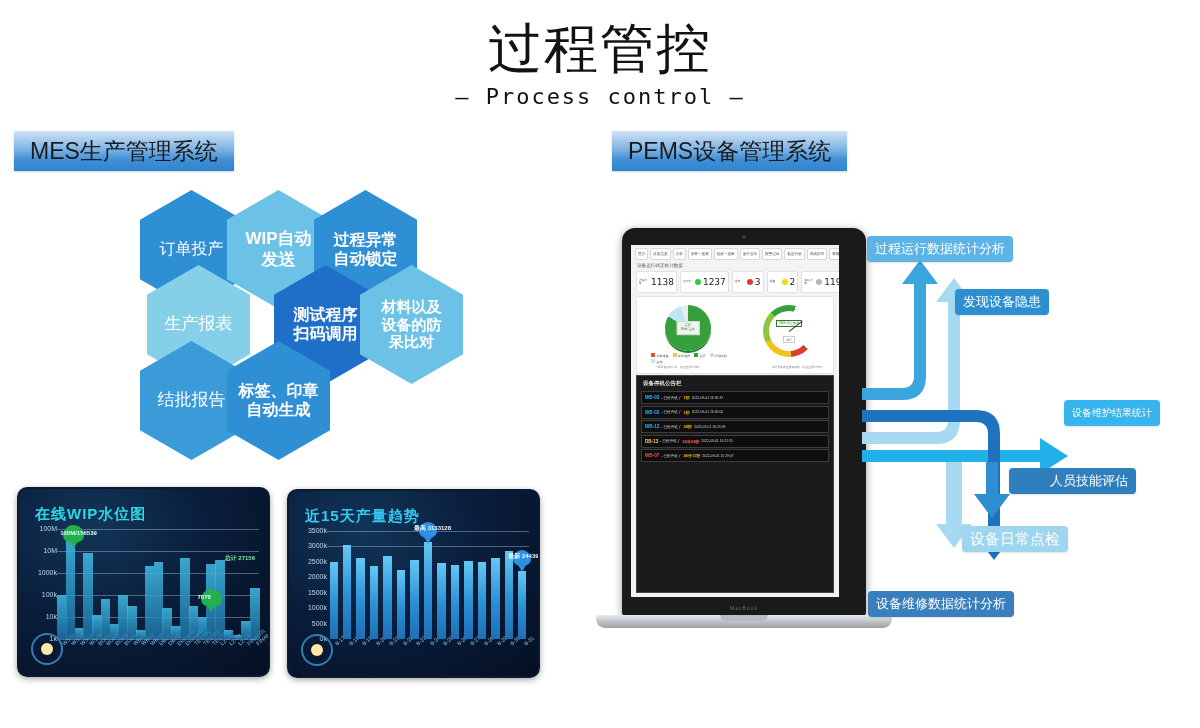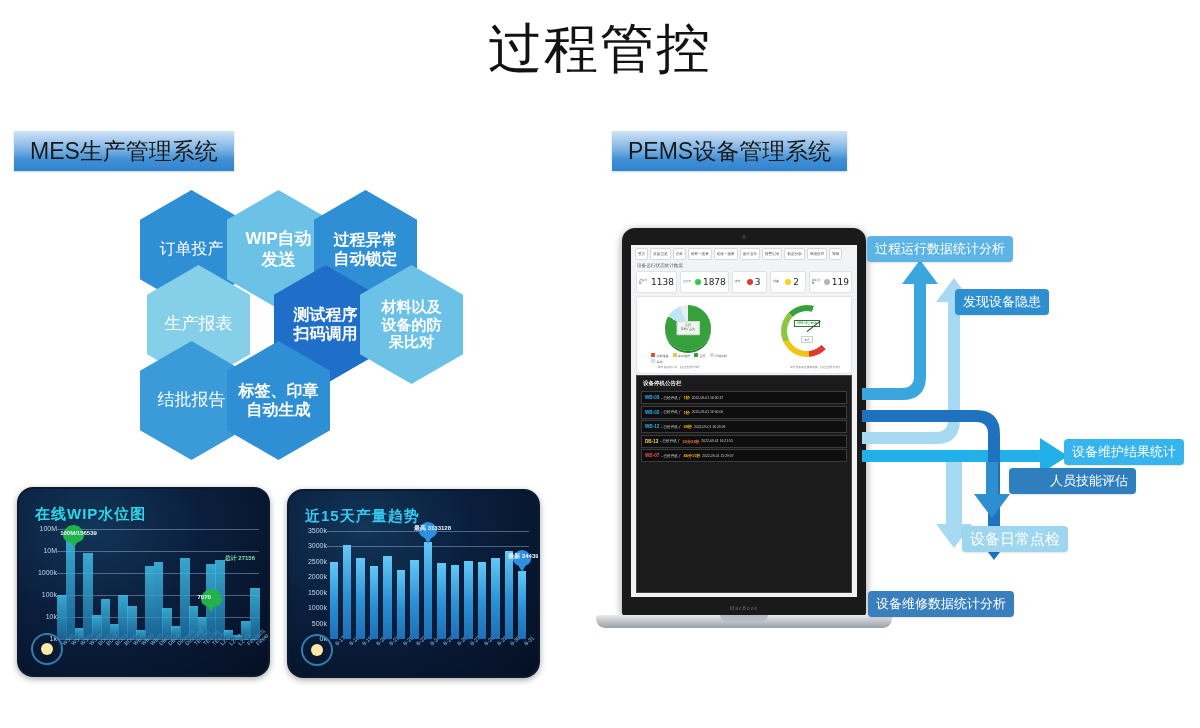--- a/index.html
+++ b/index.html
@@ -44,21 +44,21 @@
   }
   .hex span{display:block;line-height:1.18;}
   .hex.b  {font-weight:bold;}
   .hex.n  {font-weight:normal;}
   .f14{font-size:15px;}
   .f15{font-size:16px;}
   .f16{font-size:17px;}
 
   
   .panel{
-    position:absolute;border-radius:16px;overflow:hidden;
+    position:absolute;border-radius:10px;overflow:hidden;
     background:radial-gradient(ellipse at 30% 20%,#123558 0%,#0a1e3c 45%,#050f22 100%);
     border:2px solid #0a1a30;box-shadow:0 2px 6px rgba(0,0,0,.35);
   }
   #panel-wip{left:17px;top:487px;width:249px;height:186px;}
   #panel-yield{left:287px;top:489px;width:249px;height:185px;}
   .panel-title{position:absolute;left:16px;top:16px;font-size:15px;font-weight:bold;color:#2fd6e8;letter-spacing:1px;}
   #panel-yield .panel-title{color:#35c8f0;}
   .gridline{position:absolute;height:1px;background:rgba(160,190,220,.45);left:38px;right:10px;}
   .axlabel{position:absolute;color:#bcd6ea;font-size:7px;left:6px;text-align:right;width:32px;}
   .xlabel{position:absolute;color:#7fc3ef;font-size:5.5px;transform:rotate(-42deg);transform-origin:left top;white-space:nowrap;}
@@ -72,21 +72,21 @@
   .knob{position:absolute;left:12px;bottom:10px;width:28px;height:28px;border-radius:50%;
         background:radial-gradient(circle at 50% 50%,#0c2votes 0%,#0b2745 60%,#0b2745 100%);
         border:2px solid #2f7fb5;display:flex;align-items:center;justify-content:center;}
   .knob i{display:block;width:12px;height:12px;border-radius:50%;background:#ffe9a8;}
 
   
   .laptop{position:absolute;left:596px;top:228px;width:296px;height:412px;}
   .lid{position:absolute;left:26px;top:0;width:244px;height:388px;background:#1a1a1a;border-radius:13px 13px 4px 4px;
        box-shadow:0 2px 8px rgba(0,0,0,.4);}
   .cam{position:absolute;left:50%;top:7px;margin-left:-2px;width:4px;height:4px;border-radius:50%;background:#3a3a3a;}
-  .screen{position:absolute;left:9px;top:17px;width:226px;height:352px;background:#f2f3f5;overflow:hidden;}
+  .screen{position:absolute;left:9px;top:17px;width:208px;height:352px;background:#f2f3f5;overflow:hidden;}
   .brand{position:absolute;left:0;bottom:5px;width:244px;text-align:center;color:#6d6d6d;font-size:5px;letter-spacing:1px;}
   .base{position:absolute;left:0;bottom:12px;width:296px;height:13px;
         background:linear-gradient(180deg,#e9ebee 0%,#c3c7cc 45%,#9aa0a7 100%);border-radius:3px 3px 9px 9px;}
   .notch{position:absolute;left:50%;margin-left:-24px;top:0;width:48px;height:6px;background:#b8bdc3;border-radius:0 0 7px 7px;}
 
   
   .navbar{position:absolute;left:4px;top:3px;right:4px;height:12px;display:flex;gap:2px;align-items:center;}
   .navtab{flex:0 0 auto;background:#fff;border:.5px solid #d5d8dc;border-radius:2px;height:10px;
           font-size:3.6px;color:#4a4a4a;display:flex;align-items:center;justify-content:center;padding:0 2px;white-space:nowrap;}
   .scr-sub{position:absolute;left:6px;top:18px;font-size:4.6px;color:#555;}
@@ -124,20 +124,21 @@
   .arrows{position:absolute;left:862px;top:236px;width:338px;height:390px;}
   .alabel{position:absolute;border-radius:4px;color:#fff;white-space:nowrap;
           font-size:13px;padding:4px 8px;line-height:18px;box-shadow:0 1px 2px rgba(0,0,0,.12);}
 </style>
 </head>
 <body>
 
 <div class="page">
 
   <div class="title-main">过程管控</div>
+  <div class="title-sub">— Process control —</div>
 
   <div class="sec-head" id="sec-mes">MES生产管理系统</div>
   <div class="sec-head" id="sec-pems">PEMS设备管理系统</div>
 
   <div class="hexwrap" id="hexwrap">
       <div class="hex n f15" style="left: 80px; top: 0px; background: rgb(47, 143, 212);">
         <span>订单投产</span>
       </div>
       <div class="hex b f16" style="left: 167px; top: 0px; background: rgb(108, 194, 230);">
         <span>WIP自动<br>发送</span>
@@ -306,21 +307,21 @@
           </div>
         <div class="scr-sub">设备运行状态统计数据</div>
         <div class="statrow" id="statrow">
             <div class="stat">
               <span class="lbl">设备总数</span>
               <span class="num">1138</span>
             </div>
             <div class="stat">
               <span class="lbl">运行中</span>
               <span class="dot" style="background: rgb(46, 204, 64);"></span>
-              <span class="num">1878</span>
+              <span class="num">1237</span>
             </div>
             <div class="stat">
               <span class="lbl">故障</span>
               <span class="dot" style="background: rgb(224, 58, 47);"></span>
               <span class="num">3</span>
             </div>
             <div class="stat">
               <span class="lbl">报警</span>
               <span class="dot" style="background: rgb(245, 213, 22);"></span>
               <span class="num">2</span>
@@ -409,20 +410,20 @@
       <path d="M0,186 L114,186 Q126,186 126,198 L126,300 L114,300 L132,324 L150,300 L138,300 L138,198 Q138,174 114,174 L0,174 Z" fill="#1f72bd"></path>
 
       <path d="M112,226 L124,226 L124,258 L112,258 L130,282 L148,258 L136,258 L136,226 Z" fill="#2d8fd0"></path>
 
       <path d="M86,226 L98,226 L98,290 L86,290 L92,302 L104,290 L98,290 L98,226 Z" fill="#a8d9f2"></path>
       <path d="M84,226 L100,226 L100,288 L110,288 L92,312 L74,288 L84,288 Z" fill="#a8d9f2"></path>
     </svg>
     <div id="arrow-labels">
         <div class="alabel" style="left: 5px; top: 0px; background: rgb(92, 180, 230); font-size: 13px;">过程运行数据统计分析</div>
         <div class="alabel" style="left: 93px; top: 53px; background: rgb(45, 143, 208); font-size: 13px;">发现设备隐患</div>
-        <div class="alabel" style="left: 202px; top: 164px; background: rgb(53, 180, 237); font-size: 13px; margin-top: 39px;">设备维护结果统计</div>
+        <div class="alabel" style="left: 202px; top: 164px; background: rgb(53, 180, 237); font-size: 10px;">设备维护结果统计</div>
         <div class="alabel" style="left: 147px; top: 232px; background: rgb(47, 127, 190); font-size: 13px; padding-left: 41px;">人员技能评估</div>
         <div class="alabel" style="left: 100px; top: 290px; background: rgb(158, 214, 239); font-size: 15px;">设备日常点检</div>
         <div class="alabel" style="left: 6px; top: 355px; background: rgb(58, 127, 189); font-size: 13px;">设备维修数据统计分析</div>
       </div>
   </div>
 
 </div>
 
 </body></html>

